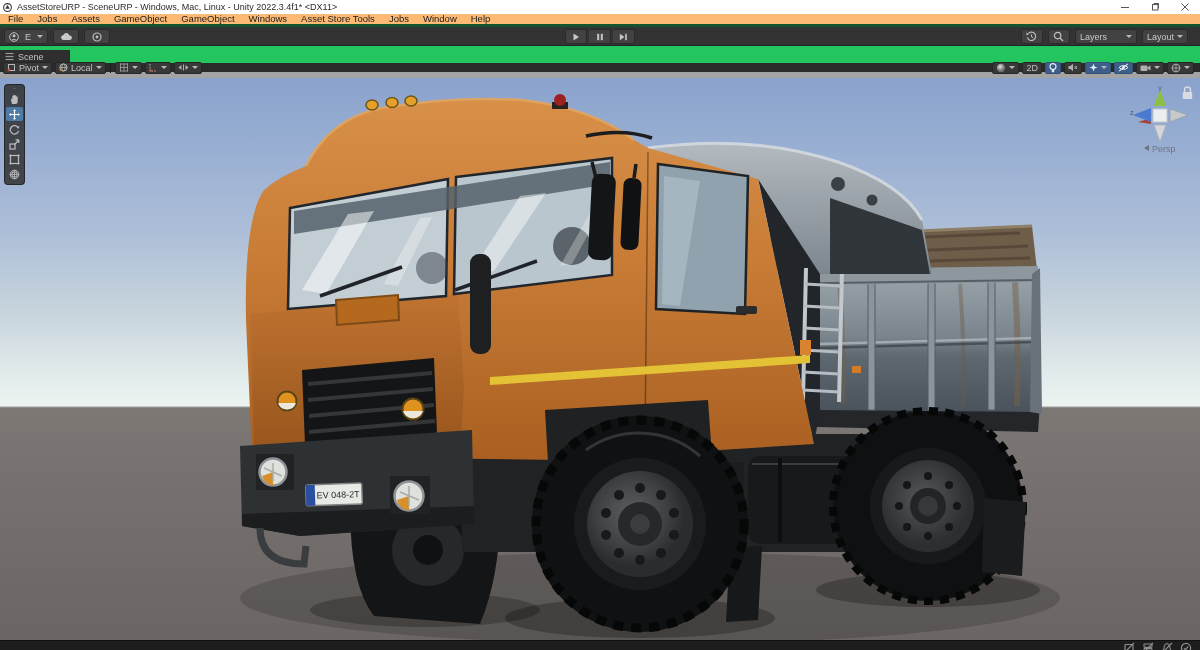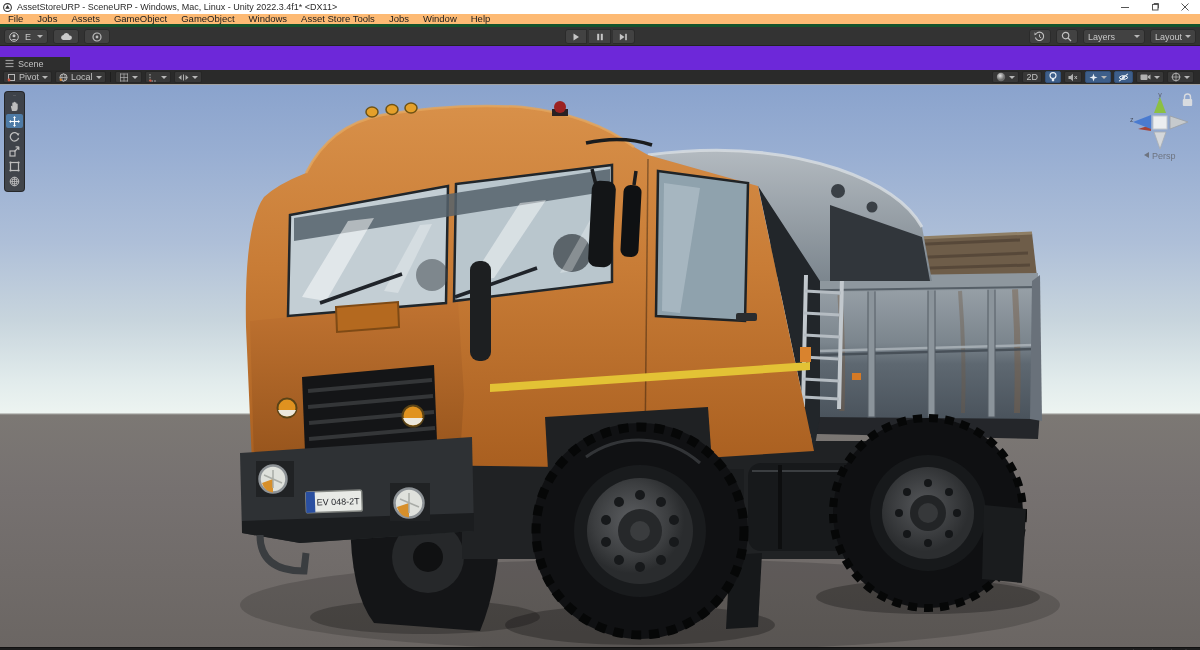--- a/index.html
+++ b/index.html
@@ -14,36 +14,36 @@
   .win-btn { width:30px; height:100%; display:flex; align-items:center; justify-content:center; }
   .win-btn svg { display:block; }
 
   
   .menubar { height:13px; background:#fdba74; display:flex; align-items:center; padding-left:1px; border-bottom:3px solid #14532d; }
   .menubar .menu-item { font-size:9.5px; color:#1c1c1c; padding:0 7px; line-height:12px; }
 
   
   .main-toolbar { height:19px; background:#333333; position:relative; border-bottom:1px solid #232323; }
   .tb-group { position:absolute; top:2px; display:flex; gap:5px; align-items:center; }
-  .tb-left { left:4px; } .tb-right { right:4px; } .tb-center { left:50%; transform:translateX(-50%); gap:2px; }
+  .tb-left { left:4px; } .tb-right { right:12px; } .tb-center { left:50%; transform:translateX(-50%); gap:2px; }
   .tbtn { background:#424242; border:1px solid #2b2b2b; border-radius:3px; height:15px; min-width:22px;
           display:flex; align-items:center; justify-content:center; gap:3px; padding:0 4px; color:#c8c8c8; font-size:9px; }
   .tbtn.grouped { border-radius:0; border-left-width:0; }
   .tbtn.first { border-radius:3px 0 0 3px; border-left-width:1px; }
   .tbtn.last { border-radius:0 3px 3px 0; }
   .caret { width:0; height:0; border-left:3px solid transparent; border-right:3px solid transparent; border-top:3.5px solid #b8b8b8; }
   .dd { justify-content:space-between; }
 
   
-  .tabbar { height:24px; background:#6d28d9; display:flex; align-items:flex-end; }
+  .tabbar { height:17px; background:#22c55e; display:flex; align-items:flex-end; }
   .tab { height:13px; width:70px; background:#2e2e2e; display:flex; align-items:center; gap:4px; padding:0 5px; }
   .tab .tab-label { font-size:9px; color:#c2c2c2; }
 
   
-  .scene-toolbar { height:15px; background:#2a2a2a; display:flex; align-items:center; padding:0 3px; border-bottom:1px solid #a3a3a3; }
+  .scene-toolbar { height:15px; background:#2a2a2a; display:flex; align-items:center; padding:0 3px; border-bottom:6px solid #a3a3a3; }
   .sbtn { background:#383838; border:1px solid #262626; border-radius:2px; height:12px; display:flex; align-items:center;
           gap:3px; padding:0 3px; color:#c2c2c2; font-size:9px; margin-right:3px; }
   .sbtn.on { background:#3e5f8a; border-color:#32507a; color:#e8eef5; }
   .sep { width:1px; height:10px; background:#1d1d1d; margin:0 4px 0 1px; }
   .s-right { margin-left:auto; display:flex; align-items:center; }
 
   
   .viewport { position:relative; height:562px; overflow:hidden;
     background:linear-gradient(180deg,#8aa3cd 0%, #98aed2 12%, #aebfd8 28%, #c8d5dd 42%, #e2ecec 53%,
                #edf4f1 58.3%, #7c7874 58.7%, #767170 72%, #6b6663 100%); }

